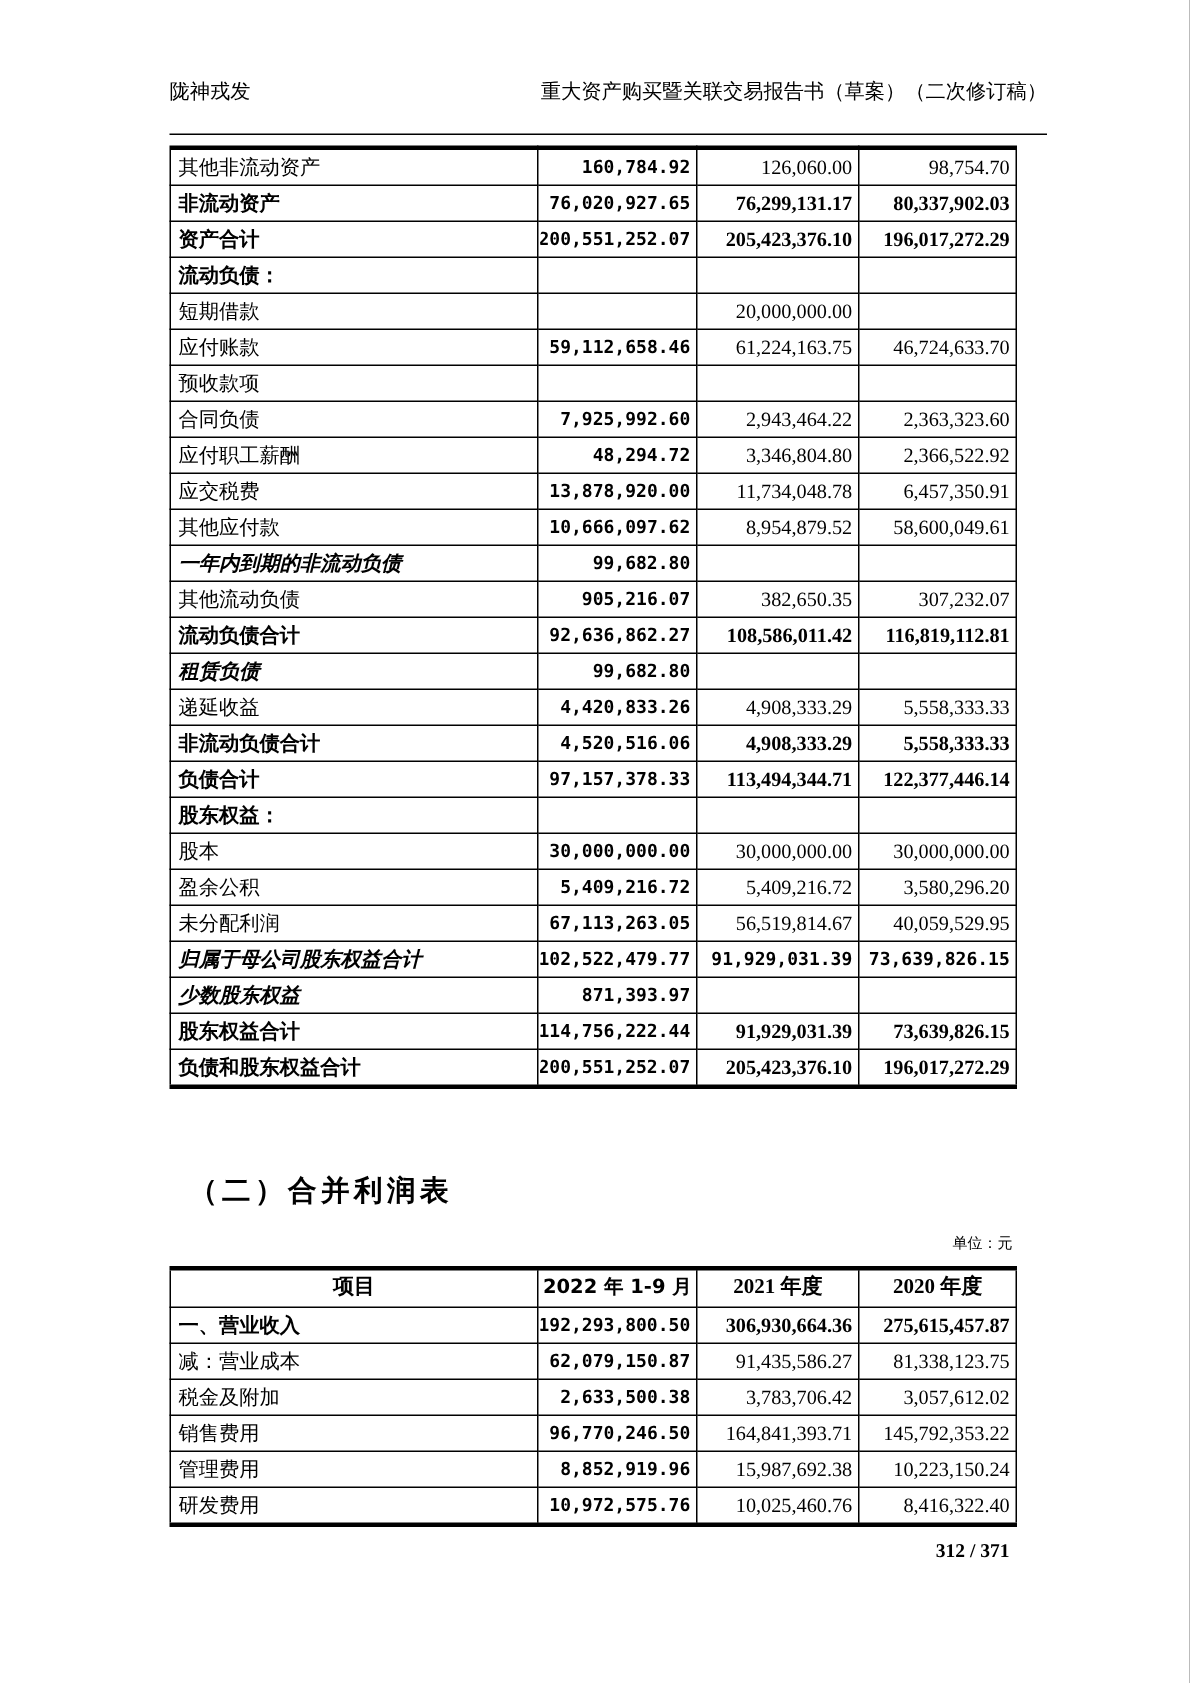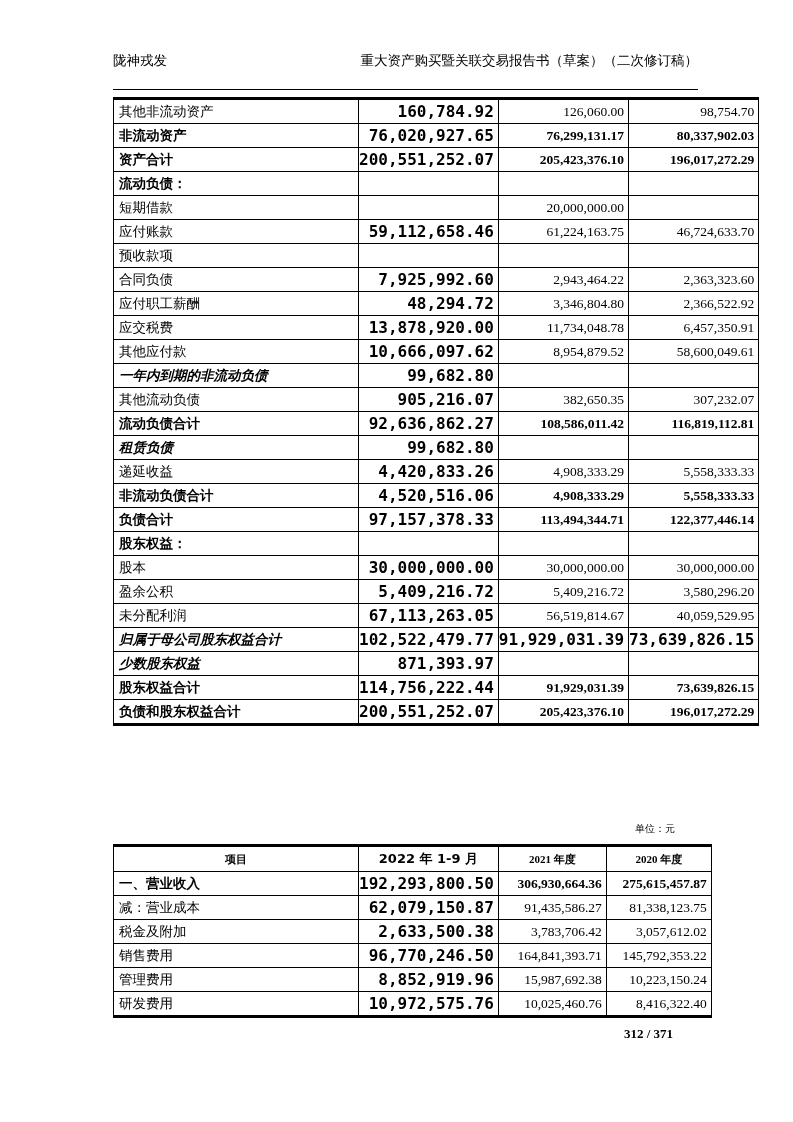--- a/index.html
+++ b/index.html
@@ -12,26 +12,26 @@
     position:absolute;top:52px;left:113px;width:585px;
     display:flex;justify-content:space-between;align-items:flex-end;
     border-bottom:1px solid #000;padding-bottom:20px;
     font-size:13.5px;line-height:17px;white-space:nowrap;
   }
   table{border-collapse:collapse;table-layout:fixed;position:absolute;left:113px;background:#fff;}
   #balance-table{top:97px;border-top:3px solid #000;border-bottom:3px solid #000;}
   #income-table{top:844px;border-top:3px solid #000;border-bottom:3px solid #000;}
   td,th{border:1px solid #000;padding:0;overflow:hidden;white-space:nowrap;vertical-align:middle;}
   td{height:23px;font-size:13.5px;line-height:23px;}
-  th{height:24px;font-size:11px;line-height:24px;font-weight:bold;text-align:center;}
+  th{height:24px;font-size:14px;line-height:24px;font-weight:bold;text-align:center;}
   .c-label{text-align:left;padding-left:5px;}
   .c-num{text-align:right;padding-right:4px;}
   .lbl-bold{font-weight:bold;}
   .lbl-bi{font-weight:bold;font-style:italic;}
-  .num-mono{font-family:"DejaVu Sans Mono",monospace;font-weight:bold;font-size:16px;}
+  .num-mono{font-family:"DejaVu Sans Mono",monospace;font-weight:bold;font-size:12px;border-radius:11px;}
   .num-bold{font-weight:bold;}
   .th-sans{font-family:"DejaVu Sans","Liberation Sans",sans-serif;font-size:13px;}
   .section-title{
     position:absolute;top:781px;left:126px;
     font-size:19px;font-weight:bold;letter-spacing:3px;white-space:nowrap;
   }
   .unit-label{
     position:absolute;top:822px;left:113px;width:562px;
     text-align:right;font-size:10px;
   }
@@ -210,20 +210,21 @@
         </tr>
         <tr>
           <td class="c-label lbl-bold">负债和股东权益合计</td>
           <td class="c-num num-mono">200,551,252.07</td>
           <td class="c-num num-bold">205,423,376.10</td>
           <td class="c-num num-bold">196,017,272.29</td>
         </tr>
       </tbody>
   </table>
 
+  <div class="section-title">（二）合并利润表</div>
 
   <div class="unit-label">单位：元</div>
 
   <table id="income-table">
     <colgroup>
       <col style="width:245px">
         <col style="width:106px">
         <col style="width:108px">
         <col style="width:105px">
     </colgroup>

